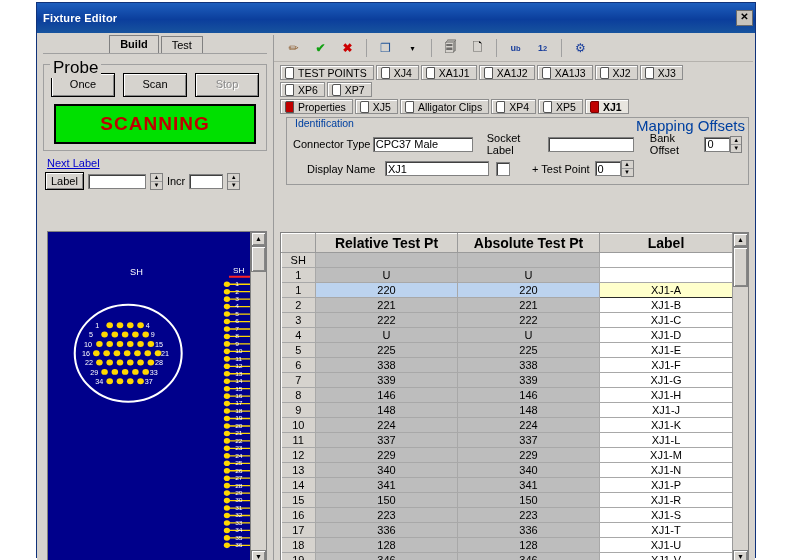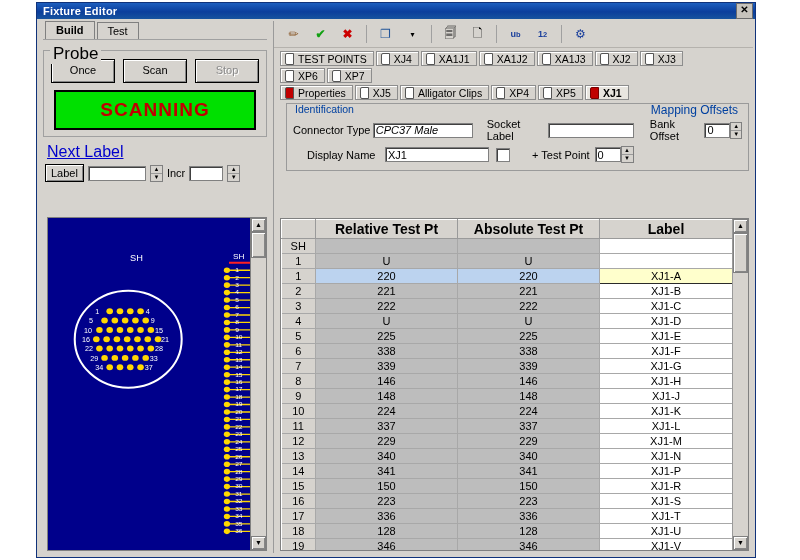--- a/index.html
+++ b/index.html
@@ -25,21 +25,21 @@
     position: absolute;
     left: 36px;
     top: 2px;
     width: 720px;
     height: 556px;
     border: 1px solid #10327a;
     background: #d6d3ce;
     box-sizing: border-box;
   }
   .titlebar {
-    height: 16px;
+    height: 30px;
     background: linear-gradient(to bottom, #1e5fbe 0%, #0b3e9c 55%, #17539e 100%);
     display: flex;
     align-items: center;
     padding: 0 2px 0 6px;
     color: #fff;
     font-weight: bold;
     font-size: 11px;
   }
   .titlebar .title { flex: 1; letter-spacing: .2px; }
   .close-btn {
@@ -64,20 +64,21 @@
   .left-panel {
     position: absolute;
     left: 4px; top: 2px;
     width: 228px; bottom: 2px;
   }
   .tabs-row {
     display: flex;
     align-items: flex-end;
     height: 18px;
     padding-left: 4px;
+    justify-content: center;
   }
   .tab {
     font-size: 11px;
     padding: 2px 10px 2px 10px;
     border: 1px solid #808080;
     border-bottom: none;
     background: #d6d3ce;
     margin-right: 2px;
     cursor: default;
   }
@@ -125,21 +126,21 @@
     font-weight: bold;
     font-size: 19px;
     letter-spacing: 1px;
     display: flex;
     align-items: center;
     justify-content: center;
   }
   .link-label {
     color: #0000cc;
     text-decoration: underline;
-    font-size: 16px;
+    font-size: 11px;
     margin: 6px 0 3px 6px;
     cursor: pointer;
     display: inline-block;
   }
   .label-row {
     display: flex;
     align-items: center;
     gap: 4px;
     margin-left: 4px;
   }
@@ -279,23 +280,23 @@
     padding: 10px 6px 7px 6px;
   }
   .ident-title {
     position: absolute;
     top: -1px; left: 8px;
     color: #0040a0;
     font-size: 10.5px;
   }
   .map-title {
     position: absolute;
-    top: -1px; right: 10px;
+    top: -1px; right: 3px;
     color: #0040a0;
-    font-size: 12px;
+    font-size: 15px;
   }
   .frow {
     display: flex;
     align-items: center;
     margin-top: 4px;
     font-size: 11px;
   }
   .frow .cap { width: 92px; text-align: left; }
   .chk {
     width: 12px; height: 12px;
@@ -681,21 +682,21 @@
               <span>XJ1</span>
             </div>
         </div>
 
         <div class="ident">
           <div class="ident-title">Identification</div>
           <div class="map-title">Mapping Offsets</div>
 
           <div class="frow">
             <span class="cap">Connector Type</span>
-            <input class="txt" style="width: 100px; font-style: italic;" value="CPC37 Male">
+            <input class="txt" style="width: 100px;" value="CPC37 Male">
             <span style="margin-left:14px;">Socket Label</span>
             <input class="txt" style="width: 86px; margin-left: 6px;" value="">
             <span style="margin-left:16px;">Bank Offset</span>
             <input class="txt" style="width: 26px; margin-left: 5px; text-align: left;" value="0">
             <div class="spin">
                 <div>▲</div>
                 <div>▼</div>
               </div>
           </div>
 

